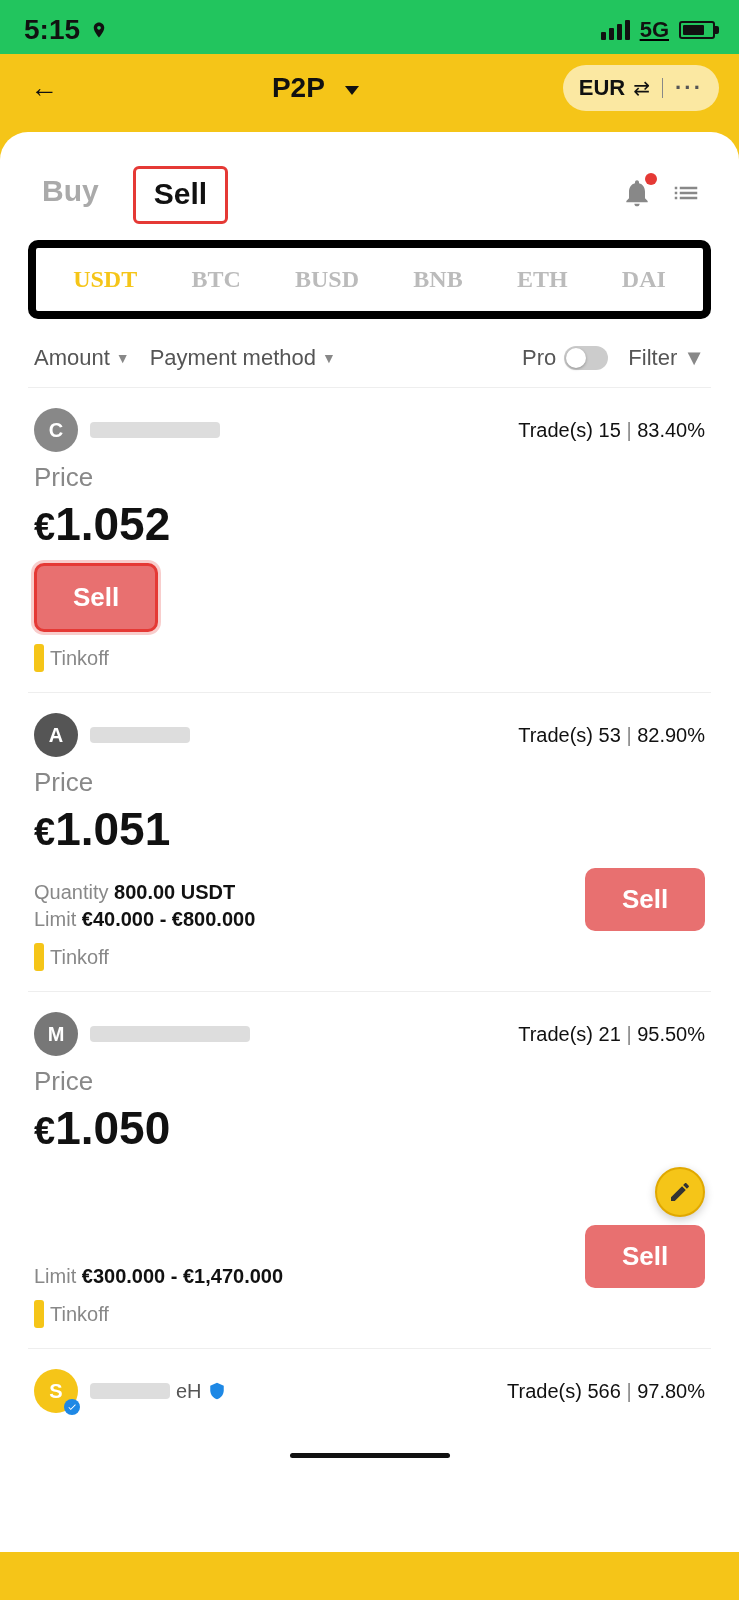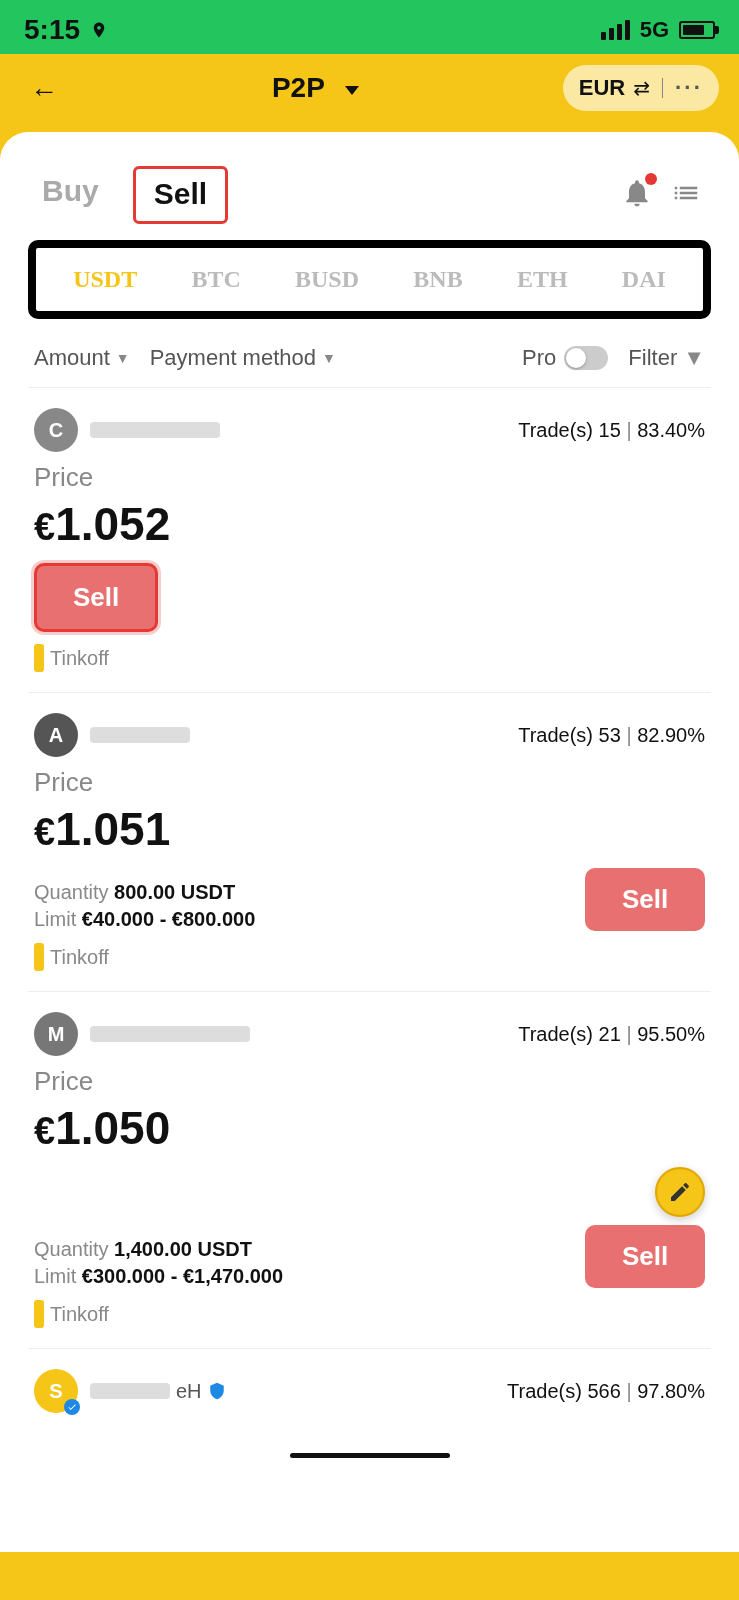--- a/index.html
+++ b/index.html
@@ -26,20 +26,21 @@
       font-weight: 700;
       color: #111;
       display: flex;
       align-items: center;
       gap: 6px;
     }
     .status-icons {
       display: flex;
       align-items: center;
       gap: 10px;
+      text-decoration: underline;
     }
     .signal-bars {
       display: flex;
       align-items: flex-end;
       gap: 3px;
     }
     .signal-bar {
       background: #111;
       border-radius: 1px;
     }
@@ -607,21 +608,20 @@
       <div class="trade-stats">
         <span>Trade(s)</span>&nbsp;<span>21</span>&nbsp;|&nbsp;<span>95.50%</span>
       </div>
     </div>
     <div class="price-label">Price</div>
     <div class="price-value">
       <span class="currency-sym">€</span><span>1.050</span>
     </div>
     <div class="trade-body">
       <div class="trade-details">
-        <div class="qty-line">Quantity <b>1,400.00 USDT</b></div>
         <div class="limit-line">Limit <b>€300.000 - €1,470.000</b></div>
       </div>
       <div style="display:flex; flex-direction:column; align-items:flex-end; gap:8px;">
         <div class="fab" style="position:relative; bottom:auto; right:auto; width:50px; height:50px;">
           <svg width="24" height="24" viewBox="0 0 24 24" fill="#333">
             <path d="M3 17.25V21h3.75L17.81 9.94l-3.75-3.75L3 17.25zM20.71 7.04c.39-.39.39-1.02 0-1.41l-2.34-2.34c-.39-.39-1.02-.39-1.41 0l-1.83 1.83 3.75 3.75 1.83-1.83z"></path>
           </svg>
         </div>
         <button class="sell-btn">Sell</button>
       </div>

